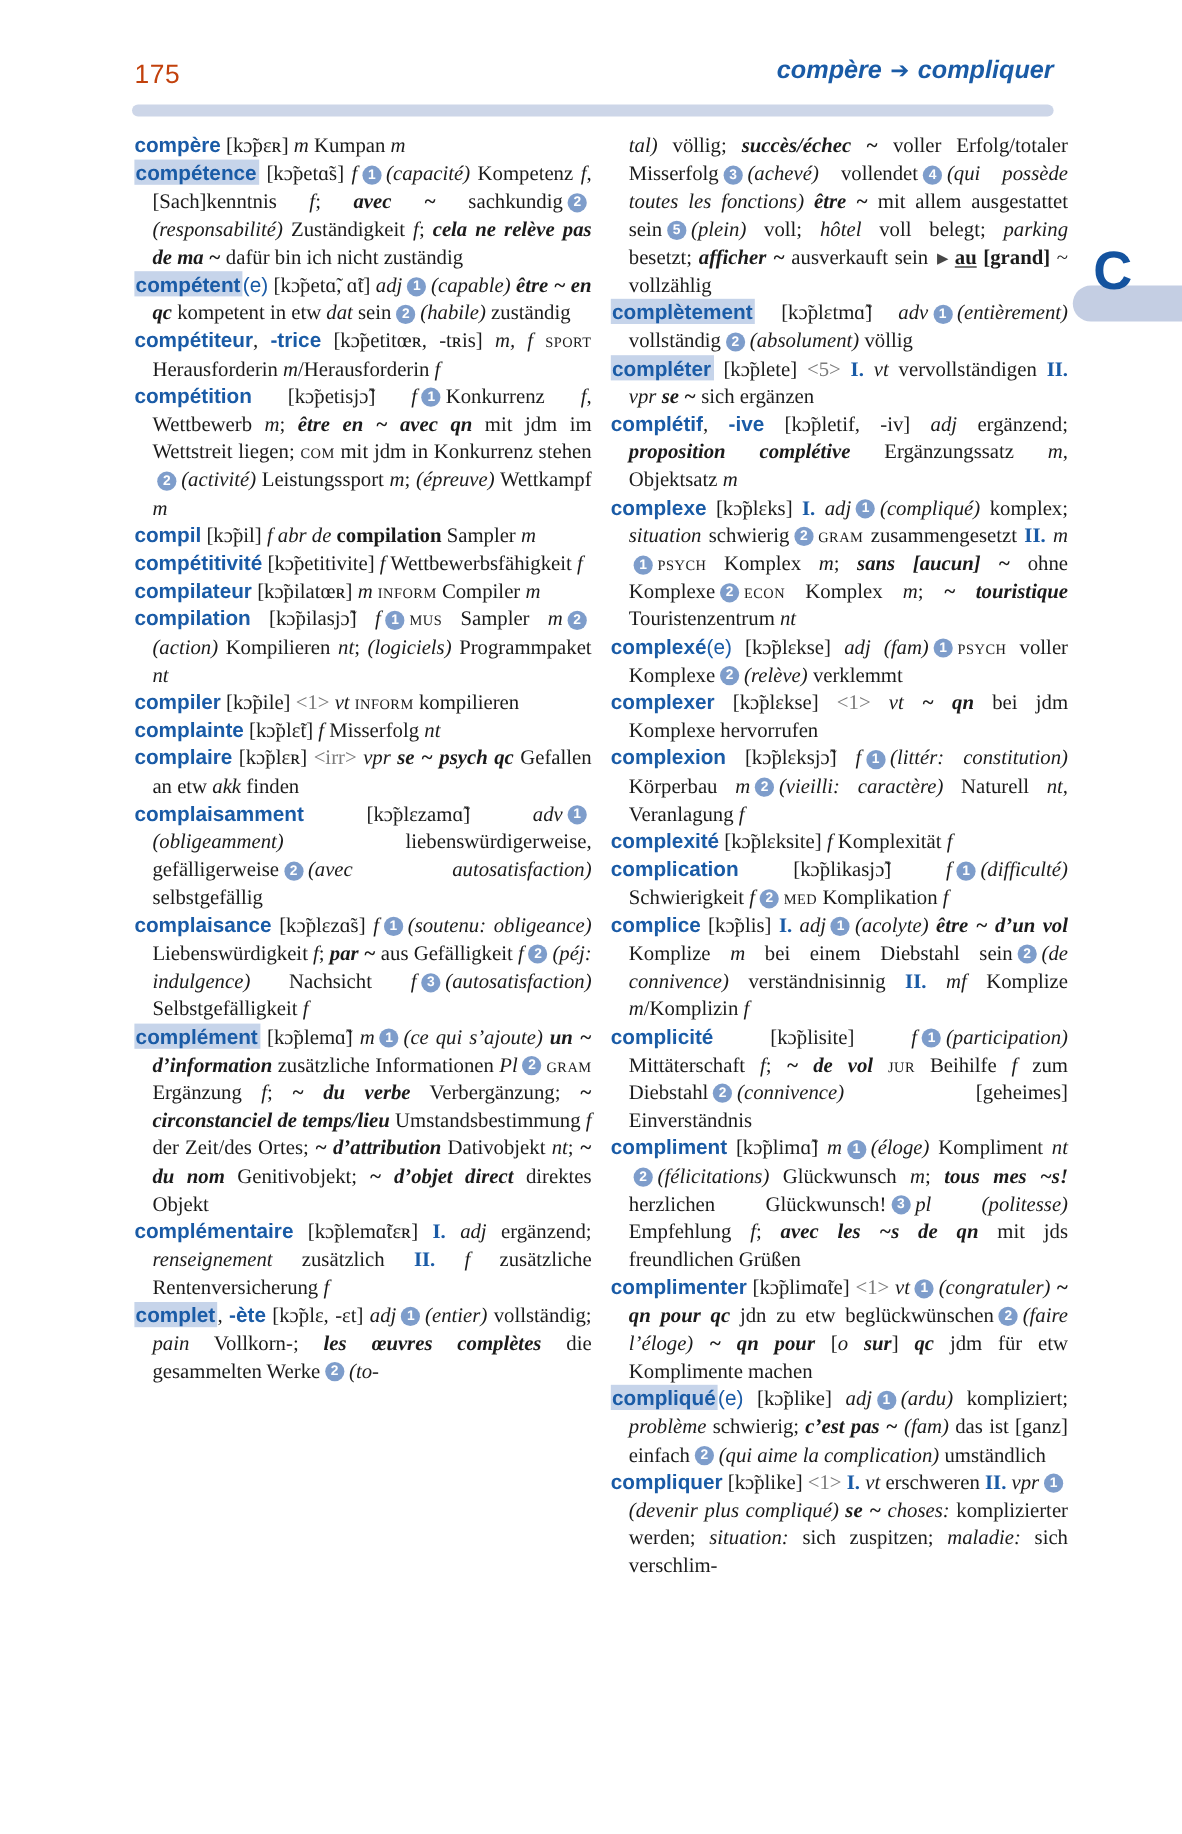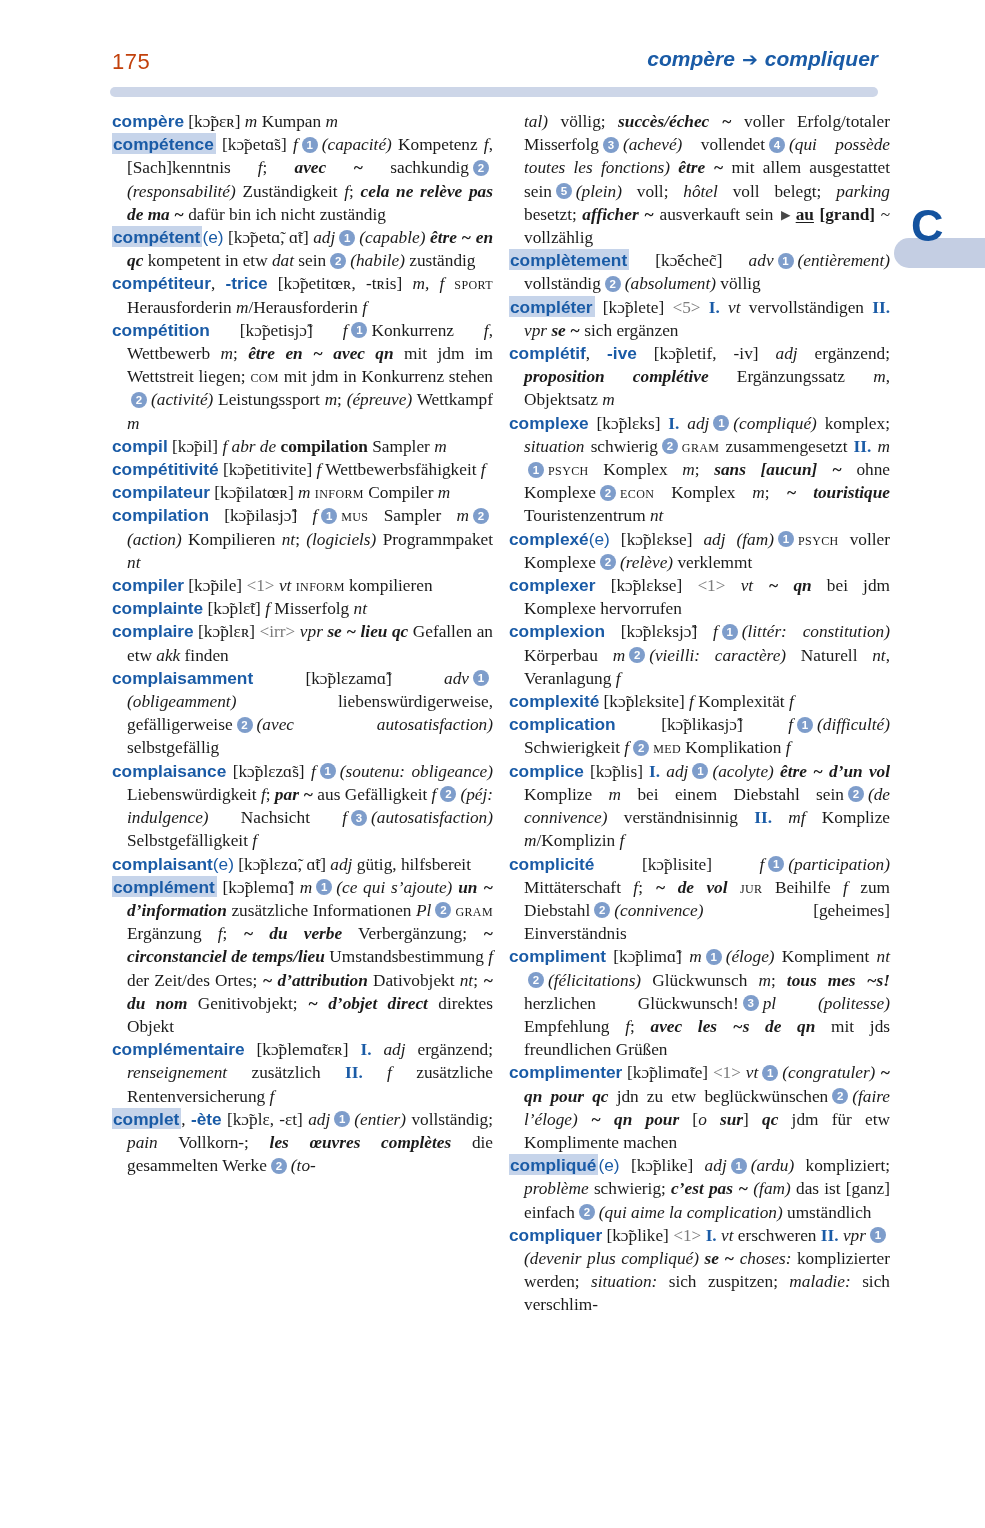--- a/index.html
+++ b/index.html
@@ -92,31 +92,30 @@
       <p class="entry"><span class="hw hl">compétence</span><span class="n"> [kɔ̃petɑ̃s] </span><span class="i">f</span><span class="num">1</span><span class="i">(capacité)</span><span class="n"> Kompetenz </span><span class="i">f</span><span class="n">, [Sach]kenntnis </span><span class="i">f</span><span class="n">; </span><span class="bi">avec ~</span><span class="n"> sachkundig</span><span class="num">2</span><span class="i">(responsabilité)</span><span class="n"> Zuständigkeit </span><span class="i">f</span><span class="n">; </span><span class="bi">cela ne relève pas de ma ~</span><span class="n"> dafür bin ich nicht zuständig</span></p>
       <p class="entry"><span class="hw hl">compétent</span><span class="hwp">(e)</span><span class="n"> [kɔ̃petɑ̃, ɑ̃t] </span><span class="i">adj</span><span class="num">1</span><span class="i">(capable) </span><span class="bi">être ~ en qc</span><span class="n"> kompetent in etw </span><span class="i">dat</span><span class="n"> sein</span><span class="num">2</span><span class="i">(habile)</span><span class="n"> zuständig</span></p>
       <p class="entry"><span class="hw">compétiteur</span><span class="n">, </span><span class="hw">-trice</span><span class="n"> [kɔ̃petitœʀ, -tʀis] </span><span class="i">m, f</span><span class="n"> </span><span class="sc">sport</span><span class="n"> Herausforderin </span><span class="i">m</span><span class="n">/Herausforderin </span><span class="i">f</span></p>
       <p class="entry"><span class="hw">compétition</span><span class="n"> [kɔ̃petisjɔ̃] </span><span class="i">f</span><span class="num">1</span><span class="n">Konkurrenz </span><span class="i">f</span><span class="n">, Wettbewerb </span><span class="i">m</span><span class="n">; </span><span class="bi">être en ~ avec qn</span><span class="n"> mit jdm im Wettstreit liegen; </span><span class="sc">com</span><span class="n"> mit jdm in Konkurrenz stehen</span><span class="num">2</span><span class="i">(activité)</span><span class="n"> Leistungssport </span><span class="i">m</span><span class="n">; </span><span class="i">(épreuve)</span><span class="n"> Wettkampf </span><span class="i">m</span></p>
       <p class="entry"><span class="hw">compil</span><span class="n"> [kɔ̃pil] </span><span class="i">f abr de</span><span class="n"> </span><span class="b">compilation</span><span class="n"> Sampler </span><span class="i">m</span></p>
       <p class="entry"><span class="hw">compétitivité</span><span class="n"> [kɔ̃petitivite] </span><span class="i">f</span><span class="n"> Wettbewerbsfähigkeit </span><span class="i">f</span></p>
       <p class="entry"><span class="hw">compilateur</span><span class="n"> [kɔ̃pilatœʀ] </span><span class="i">m</span><span class="n"> </span><span class="sc">inform</span><span class="n"> Compiler </span><span class="i">m</span></p>
       <p class="entry"><span class="hw">compilation</span><span class="n"> [kɔ̃pilasjɔ̃] </span><span class="i">f</span><span class="num">1</span><span class="sc">mus</span><span class="n"> Sampler </span><span class="i">m</span><span class="num">2</span><span class="i">(action)</span><span class="n"> Kompilieren </span><span class="i">nt</span><span class="n">; </span><span class="i">(logiciels)</span><span class="n"> Programmpaket </span><span class="i">nt</span></p>
       <p class="entry"><span class="hw">compiler</span><span class="n"> [kɔ̃pile] </span><span class="ang">&lt;1&gt;</span><span class="n"> </span><span class="i">vt</span><span class="n"> </span><span class="sc">inform</span><span class="n"> kompilieren</span></p>
       <p class="entry"><span class="hw">complainte</span><span class="n"> [kɔ̃plɛ̃t] </span><span class="i">f</span><span class="n"> Misserfolg </span><span class="i">nt</span></p>
-      <p class="entry"><span class="hw">complaire</span><span class="n"> [kɔ̃plɛʀ] </span><span class="ang">&lt;irr&gt;</span><span class="n"> </span><span class="i">vpr</span><span class="n"> </span><span class="bi">se ~ lieu qc</span><span class="n"> Gefallen an etw </span><span class="i">akk</span><span class="n"> finden</span></p>
+      <p class="entry"><span class="hw">complaire</span><span class="n"> [kɔ̃plɛʀ] </span><span class="ang">&lt;irr&gt;</span><span class="n"> </span><span class="i">vpr</span><span class="n"> </span><span class="bi">se ~ psych qc</span><span class="n"> Gefallen an etw </span><span class="i">akk</span><span class="n"> finden</span></p>
       <p class="entry"><span class="hw">complaisamment</span><span class="n"> [kɔ̃plɛzamɑ̃] </span><span class="i">adv</span><span class="num">1</span><span class="i">(obligeamment)</span><span class="n"> liebenswürdigerweise, gefälligerweise</span><span class="num">2</span><span class="i">(avec autosatisfaction)</span><span class="n"> selbstgefällig</span></p>
       <p class="entry"><span class="hw">complaisance</span><span class="n"> [kɔ̃plɛzɑ̃s] </span><span class="i">f</span><span class="num">1</span><span class="i">(soutenu: obligeance)</span><span class="n"> Liebenswürdigkeit </span><span class="i">f</span><span class="n">; </span><span class="bi">par ~</span><span class="n"> aus Gefälligkeit </span><span class="i">f</span><span class="num">2</span><span class="i">(péj: indulgence)</span><span class="n"> Nachsicht </span><span class="i">f</span><span class="num">3</span><span class="i">(autosatisfaction)</span><span class="n"> Selbstgefälligkeit </span><span class="i">f</span></p>
-      <p class="entry"><span class="hw">complaisant</span><span class="hwp">(e)</span><span class="n"> [kɔ̃plɛzɑ̃, ɑ̃t] </span><span class="i">adj</span><span class="n"> gütig, hilfsbereit</span></p>
       <p class="entry"><span class="hw hl">complément</span><span class="n"> [kɔ̃plemɑ̃] </span><span class="i">m</span><span class="num">1</span><span class="i">(ce qui s’ajoute) </span><span class="bi">un ~ d’information</span><span class="n"> zusätzliche Informationen </span><span class="i">Pl</span><span class="num">2</span><span class="sc">gram</span><span class="n"> Ergänzung </span><span class="i">f</span><span class="n">; </span><span class="bi">~ du verbe</span><span class="n"> Verbergänzung; </span><span class="bi">~ circonstanciel de temps/lieu</span><span class="n"> Umstandsbestimmung </span><span class="i">f</span><span class="n"> der Zeit/des Ortes; </span><span class="bi">~ d’attribution</span><span class="n"> Dativobjekt </span><span class="i">nt</span><span class="n">; </span><span class="bi">~ du nom</span><span class="n"> Genitivobjekt; </span><span class="bi">~ d’objet direct</span><span class="n"> direktes Objekt</span></p>
       <p class="entry"><span class="hw">complémentaire</span><span class="n"> [kɔ̃plemɑ̃tɛʀ] </span><span class="rom">I.</span><span class="n"> </span><span class="i">adj</span><span class="n"> ergänzend; </span><span class="i">renseignement</span><span class="n"> zusätzlich </span><span class="rom">II.</span><span class="n"> </span><span class="i">f</span><span class="n"> zusätzliche Rentenversicherung </span><span class="i">f</span></p>
       <p class="entry"><span class="hw hl">complet</span><span class="n">, </span><span class="hw">-ète</span><span class="n"> [kɔ̃plɛ, -ɛt] </span><span class="i">adj</span><span class="num">1</span><span class="i">(entier)</span><span class="n"> vollständig; </span><span class="i">pain</span><span class="n"> Vollkorn-; </span><span class="bi">les œuvres complètes</span><span class="n"> die gesammelten Werke</span><span class="num">2</span><span class="i">(to-</span></p>
     </div>
   <div id="col-right" class="col">
       <p class="entry cont"><span class="i">tal)</span><span class="n"> völlig; </span><span class="bi">succès/échec ~</span><span class="n"> voller Erfolg/totaler Misserfolg</span><span class="num">3</span><span class="i">(achevé)</span><span class="n"> vollendet</span><span class="num">4</span><span class="i">(qui possède toutes les fonctions) </span><span class="bi">être ~</span><span class="n"> mit allem ausgestattet sein</span><span class="num">5</span><span class="i">(plein)</span><span class="n"> voll; </span><span class="i">hôtel</span><span class="n"> voll belegt; </span><span class="i">parking</span><span class="n"> besetzt; </span><span class="bi">afficher ~</span><span class="n"> ausverkauft sein </span><span class="tri">▶</span><span class="ub">au</span><span class="b"> [grand]</span><span class="n"> ~ vollzählig</span></p>
-      <p class="entry"><span class="hw hl">complètement</span><span class="n"> [kɔ̃échec̃] </span><span class="i">adv</span><span class="num">1</span><span class="i">(entièrement)</span><span class="n"> vollständig</span><span class="num">2</span><span class="i">(absolument)</span><span class="n"> völlig</span></p>
+      <p class="entry"><span class="hw hl">complètement</span><span class="n"> [kɔ̃plɛtmɑ̃] </span><span class="i">adv</span><span class="num">1</span><span class="i">(entièrement)</span><span class="n"> vollständig</span><span class="num">2</span><span class="i">(absolument)</span><span class="n"> völlig</span></p>
       <p class="entry"><span class="hw hl">compléter</span><span class="n"> [kɔ̃plete] </span><span class="ang">&lt;5&gt;</span><span class="n"> </span><span class="rom">I.</span><span class="n"> </span><span class="i">vt</span><span class="n"> vervollständigen </span><span class="rom">II.</span><span class="n"> </span><span class="i">vpr</span><span class="n"> </span><span class="bi">se ~</span><span class="n"> sich ergänzen</span></p>
       <p class="entry"><span class="hw">complétif</span><span class="n">, </span><span class="hw">-ive</span><span class="n"> [kɔ̃pletif, -iv] </span><span class="i">adj</span><span class="n"> ergänzend; </span><span class="bi">proposition complétive</span><span class="n"> Ergänzungssatz </span><span class="i">m</span><span class="n">, Objektsatz </span><span class="i">m</span></p>
       <p class="entry"><span class="hw">complexe</span><span class="n"> [kɔ̃plɛks] </span><span class="rom">I.</span><span class="n"> </span><span class="i">adj</span><span class="num">1</span><span class="i">(compliqué)</span><span class="n"> komplex; </span><span class="i">situation</span><span class="n"> schwierig</span><span class="num">2</span><span class="sc">gram</span><span class="n"> zusammengesetzt </span><span class="rom">II.</span><span class="n"> </span><span class="i">m</span><span class="num">1</span><span class="sc">psych</span><span class="n"> Komplex </span><span class="i">m</span><span class="n">; </span><span class="bi">sans [aucun] ~</span><span class="n"> ohne Komplexe</span><span class="num">2</span><span class="sc">econ</span><span class="n"> Komplex </span><span class="i">m</span><span class="n">; </span><span class="bi">~ touristique</span><span class="n"> Touristenzentrum </span><span class="i">nt</span></p>
       <p class="entry"><span class="hw">complexé</span><span class="hwp">(e)</span><span class="n"> [kɔ̃plɛkse] </span><span class="i">adj (fam)</span><span class="num">1</span><span class="sc">psych</span><span class="n"> voller Komplexe</span><span class="num">2</span><span class="i">(relève)</span><span class="n"> verklemmt</span></p>
       <p class="entry"><span class="hw">complexer</span><span class="n"> [kɔ̃plɛkse] </span><span class="ang">&lt;1&gt;</span><span class="n"> </span><span class="i">vt</span><span class="n"> </span><span class="bi">~ qn</span><span class="n"> bei jdm Komplexe hervorrufen</span></p>
       <p class="entry"><span class="hw">complexion</span><span class="n"> [kɔ̃plɛksjɔ̃] </span><span class="i">f</span><span class="num">1</span><span class="i">(littér: constitution)</span><span class="n"> Körperbau </span><span class="i">m</span><span class="num">2</span><span class="i">(vieilli: caractère)</span><span class="n"> Naturell </span><span class="i">nt</span><span class="n">, Veranlagung </span><span class="i">f</span></p>
       <p class="entry"><span class="hw">complexité</span><span class="n"> [kɔ̃plɛksite] </span><span class="i">f</span><span class="n"> Komplexität </span><span class="i">f</span></p>
       <p class="entry"><span class="hw">complication</span><span class="n"> [kɔ̃plikasjɔ̃] </span><span class="i">f</span><span class="num">1</span><span class="i">(difficulté)</span><span class="n"> Schwierigkeit </span><span class="i">f</span><span class="num">2</span><span class="sc">med</span><span class="n"> Komplikation </span><span class="i">f</span></p>
       <p class="entry"><span class="hw">complice</span><span class="n"> [kɔ̃plis] </span><span class="rom">I.</span><span class="n"> </span><span class="i">adj</span><span class="num">1</span><span class="i">(acolyte) </span><span class="bi">être ~ d’un vol</span><span class="n"> Komplize </span><span class="i">m</span><span class="n"> bei einem Diebstahl sein</span><span class="num">2</span><span class="i">(de connivence)</span><span class="n"> verständnisinnig </span><span class="rom">II.</span><span class="n"> </span><span class="i">mf</span><span class="n"> Komplize </span><span class="i">m</span><span class="n">/Komplizin </span><span class="i">f</span></p>
       <p class="entry"><span class="hw">complicité</span><span class="n"> [kɔ̃plisite] </span><span class="i">f</span><span class="num">1</span><span class="i">(participation)</span><span class="n"> Mittäterschaft </span><span class="i">f</span><span class="n">; </span><span class="bi">~ de vol</span><span class="n"> </span><span class="sc">jur</span><span class="n"> Beihilfe </span><span class="i">f</span><span class="n"> zum Diebstahl</span><span class="num">2</span><span class="i">(connivence)</span><span class="n"> [geheimes] Einverständnis</span></p>

